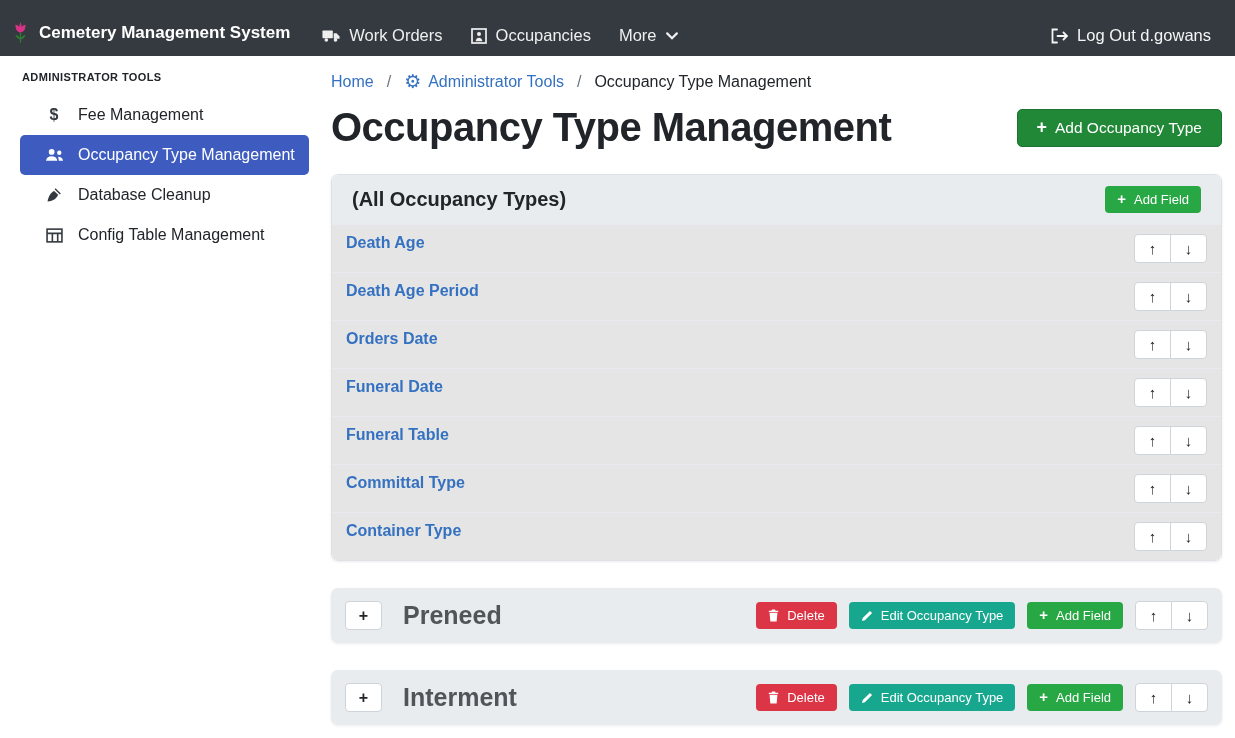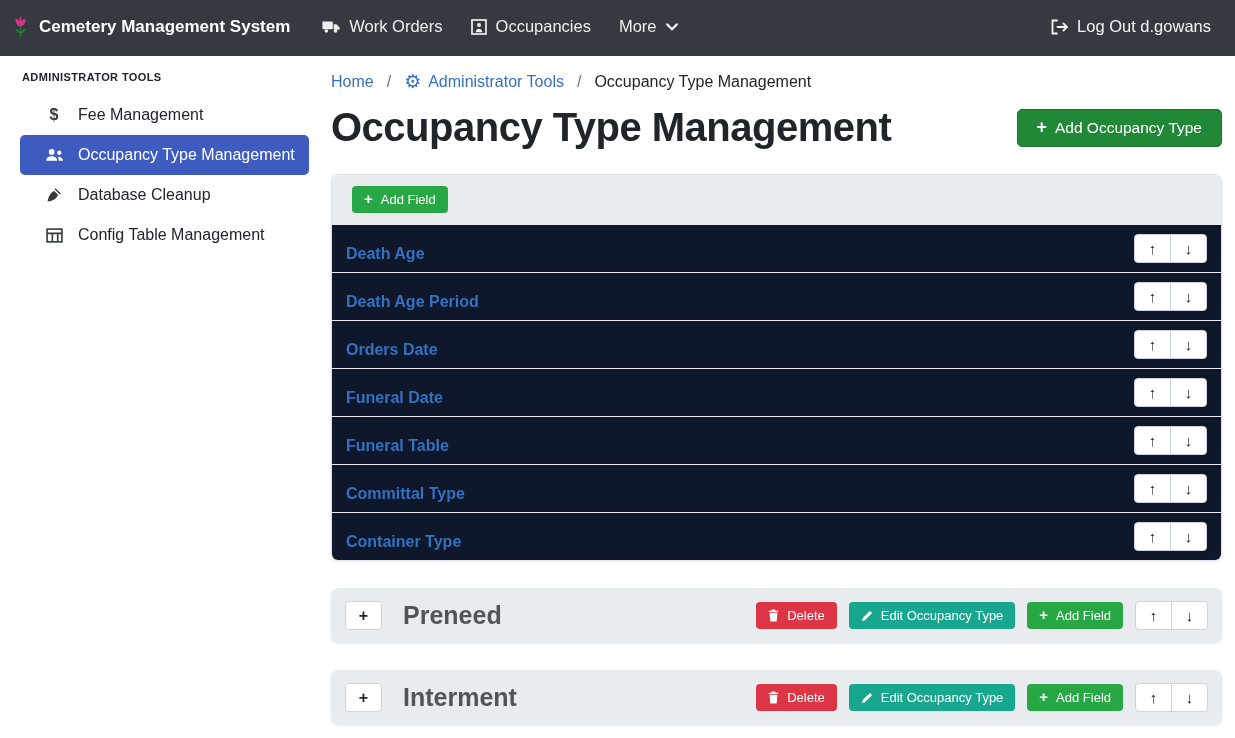--- a/index.html
+++ b/index.html
@@ -3,21 +3,21 @@
 <meta charset="utf-8">
 <style>
   * { box-sizing: border-box; margin: 0; padding: 0; }
   html,body { width:1235px; height:738px; overflow:hidden; background:#fff;
     font-family:"Liberation Sans","DejaVu Sans",sans-serif; color:#212529; }
 
   .app { width:1235px; height:738px; overflow:hidden; display:flex; flex-direction:column; }
 
   
   .navbar { height:56px; flex:none; background:var(--navbar-bg,#343a40); display:flex;
-    align-items:center; padding:0 24px 3px 12px; color:#fff; }
+    align-items:flex-end; padding:0 24px 11px 12px; color:#fff; }
   .brand { display:flex; align-items:center; gap:10px; font-weight:700; font-size:17px; cursor:pointer; }
   .nav-links { display:flex; align-items:center; margin-left:32px; gap:28px; }
   .nav-link { display:flex; align-items:center; gap:9px; font-size:16.5px; color:rgba(255,255,255,.92);
     cursor:pointer; text-decoration:none; }
   .logout { margin-left:auto; display:flex; align-items:center; gap:9px; font-size:16.5px;
     color:rgba(255,255,255,.95); cursor:pointer; text-decoration:none; }
   .nav-icon { display:inline-flex; align-items:center; }
 
   
   .layout { flex:1; display:flex; min-height:0;padding-left:10px; }
@@ -55,22 +55,22 @@
   .btn-green { background:var(--green,#28a745); }
   .btn-red { background:var(--red,#dc3545); }
   .btn-teal { background:var(--teal,#17a78f); }
 
   
   .card { border:1px solid var(--border,#dee2e6); border-radius:7px; overflow:hidden;
     box-shadow:0 1px 3px rgba(0,0,0,.08); }
   .card-header { background:var(--bar-bg,#e9ecef); display:flex; align-items:center;
     justify-content:space-between; padding:11px 20px; }
   .card-title { font-size:20px; font-weight:600; color:#212529; }
-  .field-row { display:flex; align-items:flex-end; justify-content:space-between;
-    padding:9px 14px; background:#0f172a; border-top:1px solid #e7eaee; }
+  .field-row { display:flex; align-items:flex-start; justify-content:space-between;
+    padding:9px 14px; background:#e5e5e5; border-top:1px solid #e7eaee; }
   .field-link { color:var(--link-blue,#3471c1); font-weight:700; font-size:16px;
     text-decoration:none; cursor:pointer; }
 
   .btn-group { display:inline-flex; }
   .btn-group button { width:37px; height:29px; background:#fff; border:1px solid #ced4da;
     color:#212529; font-size:15px; display:inline-flex; align-items:center; justify-content:center;
     cursor:pointer; font-family:inherit; }
   .btn-group button:first-child { border-radius:4px 0 0 4px; }
   .btn-group button:last-child { border-radius:0 4px 4px 0; margin-left:-1px; }
 
@@ -206,20 +206,21 @@
       <div class="title-row">
         <h1 class="page-title">Occupancy Type Management</h1>
         <button class="btn btn-add-type">
           <span class="plus">+</span>
           <span>Add Occupancy Type</span>
         </button>
       </div>
 
       <section class="card">
         <div class="card-header">
+          <span class="card-title">(All Occupancy Types)</span>
           <button class="btn btn-sm btn-green">
             <span class="plus">+</span>
             <span>Add Field</span>
           </button>
         </div>
         <div class="card-body">
 
             <div class="field-row">
               <a class="field-link">Death Age</a>
               <div class="btn-group">

